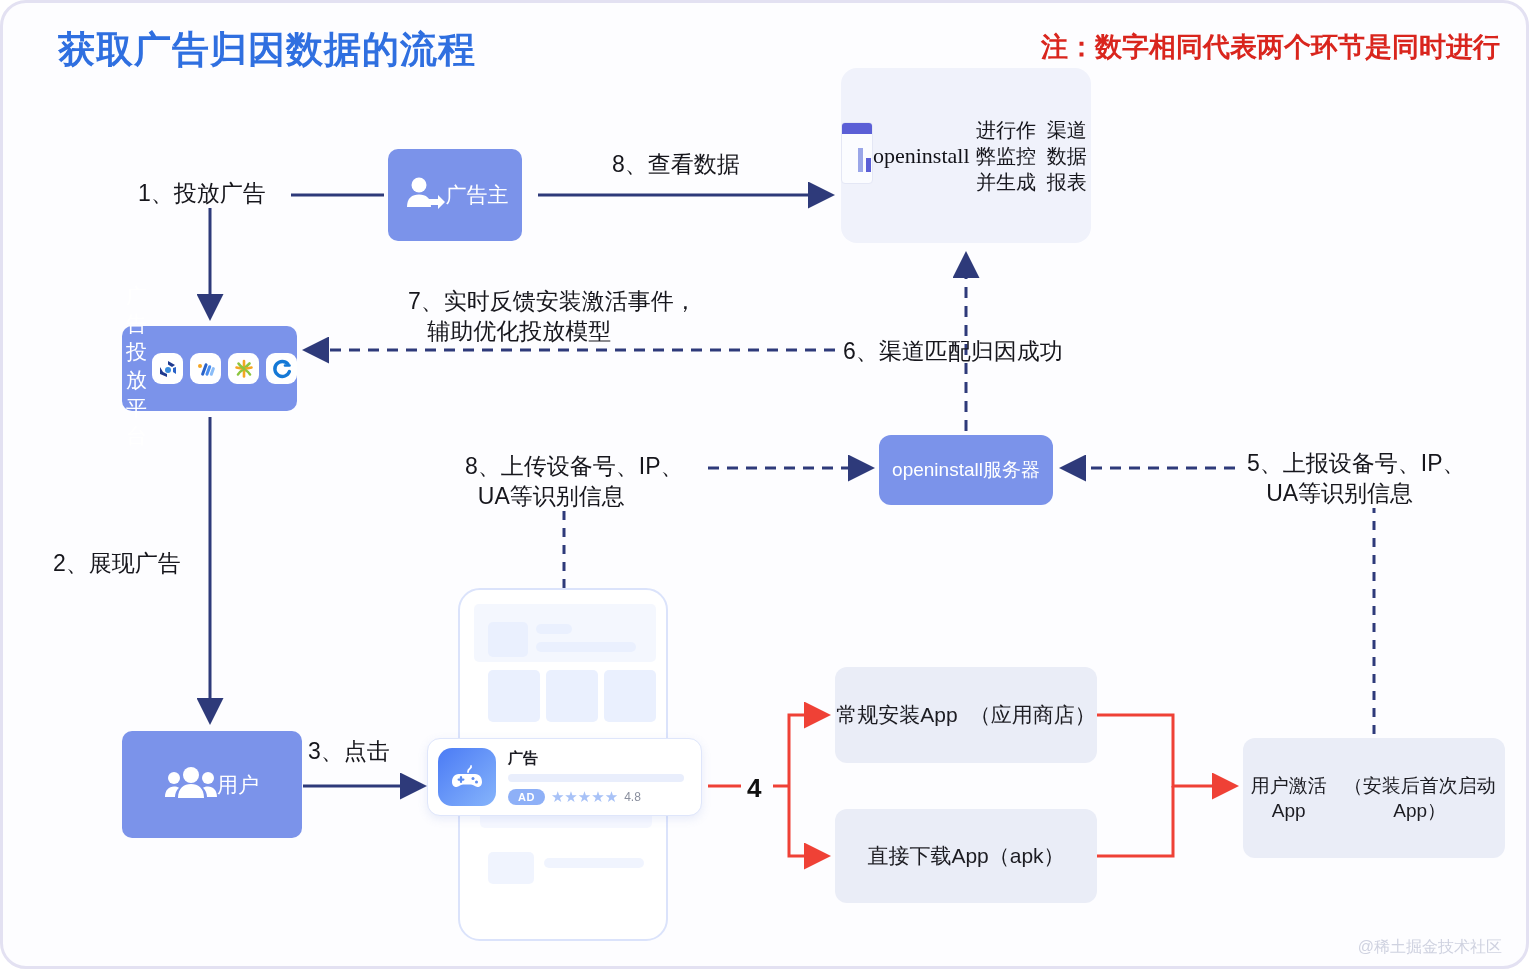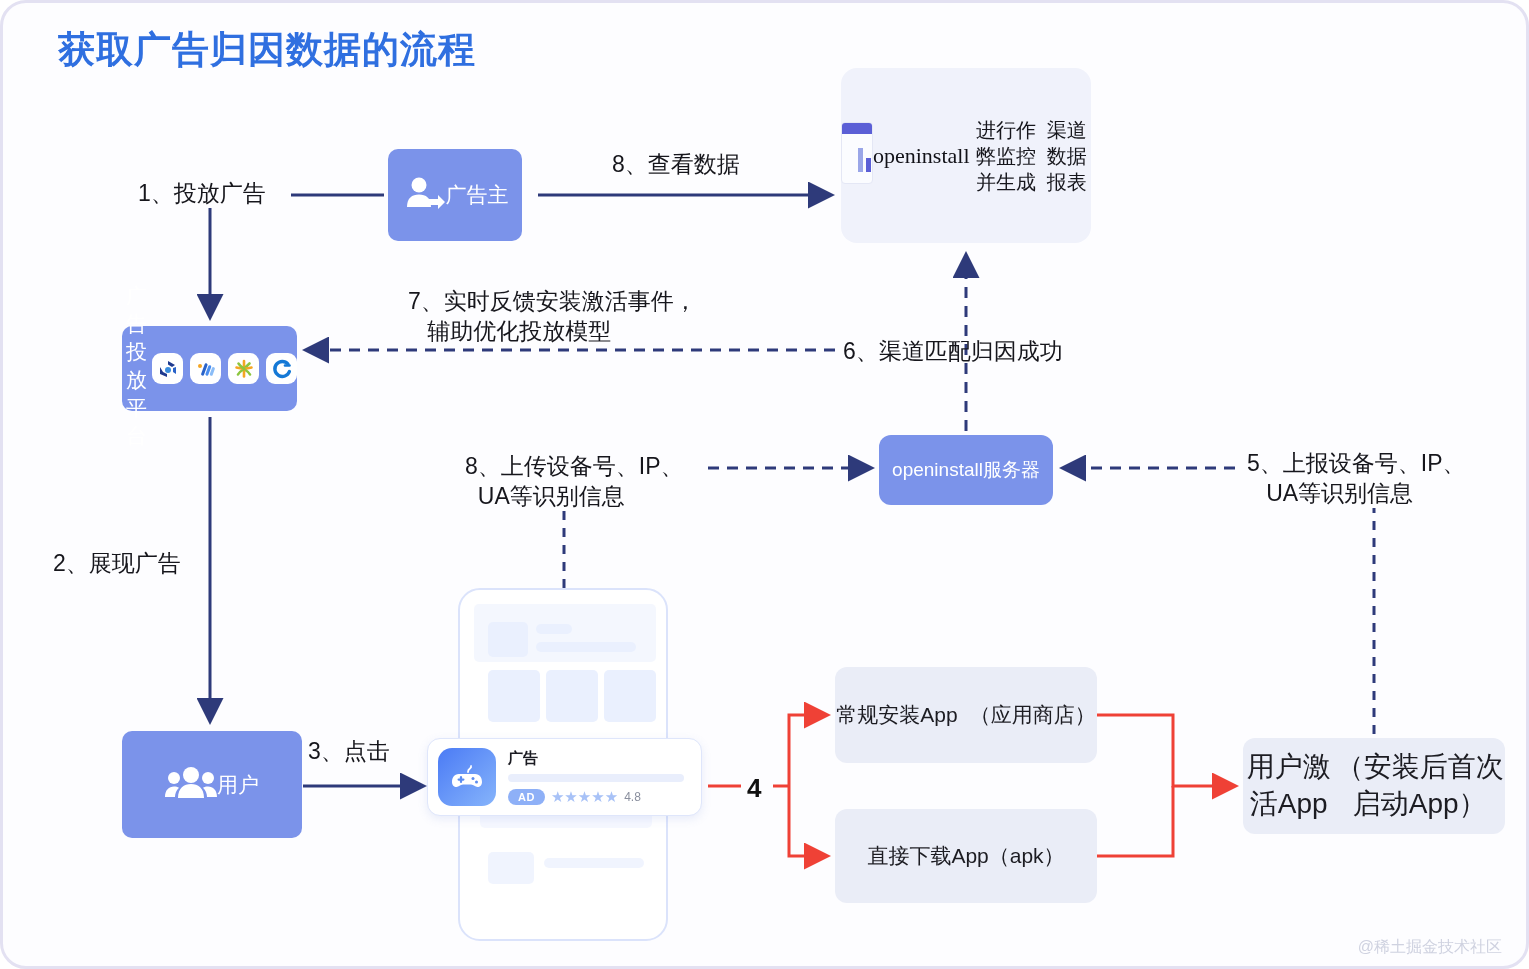--- a/index.html
+++ b/index.html
@@ -55,21 +55,21 @@
   
   #advertiser { left:385px; top:146px; width:134px; height:92px; border-radius:10px; }
   #adplatform { left:119px; top:323px; width:175px; height:85px; border-radius:10px; }
   #userbox    { left:119px; top:728px; width:180px; height:107px; border-radius:10px; }
   #oiserver   { left:876px; top:432px; width:174px; height:70px; border-radius:12px;
                 font-size:19px; }
   #oidash     { left:838px; top:65px; width:250px; height:175px; border-radius:16px;
                 background:#f0f2fb; }
   #installbox { left:832px; top:664px; width:262px; height:96px; font-size:21px;gap:12px; }
   #apkbox     { left:832px; top:806px; width:262px; height:94px; font-size:21px; }
-  #activatebox{ left:1240px; top:735px; width:262px; height:96px; font-size:28px; }
+  #activatebox{ left:1240px; top:735px; width:262px; height:120px; font-size:19px; }
 
   
   .adv-icon { width:44px; height:36px; margin-bottom:2px; }
   .adv-label { font-size:21px; }
 
   
   .plat-label { font-size:21px; margin-bottom:6px; letter-spacing:1px;}
   .plat-logos { display:flex; gap:7px; }
   .logo {
     width:31px; height:31px; border-radius:9px; background:#fff;
@@ -173,20 +173,21 @@
     <line x1="705" y1="783" x2="738" y2="783" stroke="#ef4136" stroke-width="3"></line>
     <line x1="770" y1="783" x2="786" y2="783" stroke="#ef4136" stroke-width="3"></line>
     <path d="M786,783 L786,712 L822,712" fill="none" stroke="#ef4136" stroke-width="3" marker-end="url(#red)"></path>
     <path d="M786,783 L786,853 L822,853" fill="none" stroke="#ef4136" stroke-width="3" marker-end="url(#red)"></path>
 
     <path d="M1094,712 L1170,712 L1170,783 L1230,783" fill="none" stroke="#ef4136" stroke-width="3" marker-end="url(#red)"></path>
     <path d="M1094,853 L1170,853 L1170,783" fill="none" stroke="#ef4136" stroke-width="3"></path>
   </svg>
 
   <div class="abs title">获取广告归因数据的流程</div>
+  <div class="abs note">注：数字相同代表两个环节是同时进行</div>
   <div class="abs watermark">@稀土掘金技术社区</div>
 
   <div class="abs box box-blue" id="adplatform">
     <div class="plat-label">广告投放平台</div>
     <div class="plat-logos">
       <div class="logo">
         <svg width="22" height="22" viewBox="0 0 22 22">
           <path d="M11,3 L18,7 L15,9 L11,6.5 Z" fill="#1f3a8f"></path>
           <path d="M19,9 L19,16 L16,14 L16,10 Z" fill="#2a63c9"></path>
           <path d="M3,9 L3,16 L10,19 L10,16 L6,14 Z" fill="#1f3a8f"></path>

